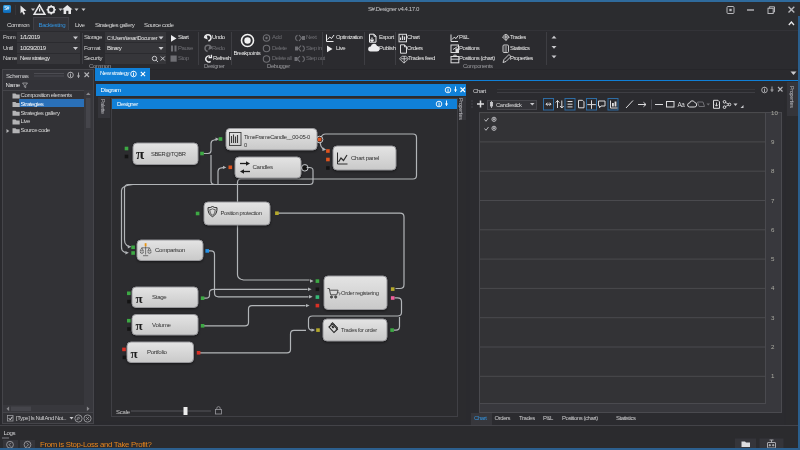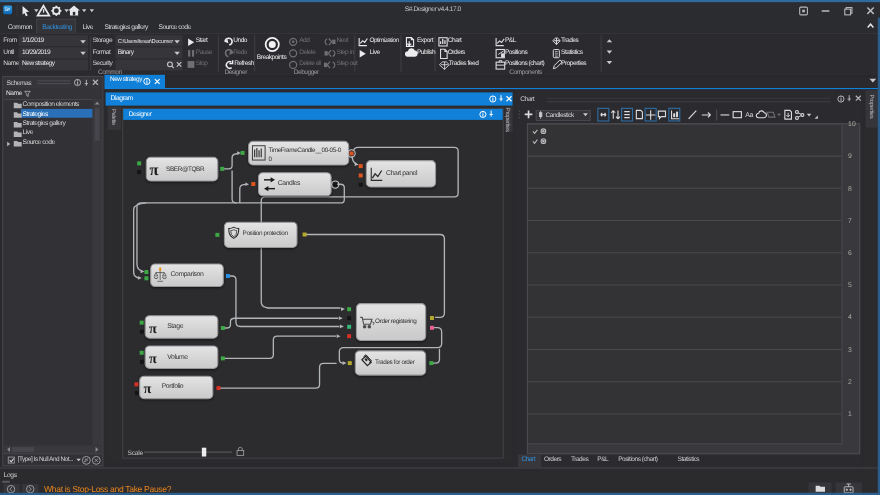--- a/index.html
+++ b/index.html
@@ -666,18 +666,18 @@
   <rect x="735" y="12.5" width="21" height="11" fill="#35353a"></rect>
   <rect x="759.5" y="12.5" width="24" height="11" fill="#35353a"></rect>
   <path d="M741.5 15.5 h3.5 l1 1 h4 v4.5 h-8.5 z" fill="#dcdcde"></path>
   <g stroke="#b6b6ba" fill="none" stroke-width="0.9">
    <rect x="767.5" y="16.5" width="8" height="5.5" rx="0.5"></rect>
    <path d="M771.5 16.5 v-2.5 m-2 0 h4"></path>
    <circle cx="769.8" cy="19.2" r="0.7" fill="#b6b6ba"></circle>
         <circle cx="773.2" cy="19.2" r="0.7" fill="#b6b6ba"></circle>
   </g>
  </svg>
- <div class="tx" style="left:40px;top:13.5px;font-size:7.8px;color:#e8851c;letter-spacing:-0.3px;">What is Stop-Loss and Take Pause?</div>
+ <div class="tx" style="left:40px;top:13.5px;font-size:7.8px;color:#e8851c;letter-spacing:-0.3px;">From is Stop-Loss and Take Profit?</div>
 </div>
 
 <div class="ab" style="left:0;top:0;width:800px;height:2px;background:#2f6b9d;"></div>
 <div class="ab" style="left:0;top:448px;width:800px;height:2px;background:#2c5f8e;"></div>
 <div class="ab" style="left:798px;top:16px;width:2px;height:434px;background:#2a5e8c;"></div>
 
 </body></html>

